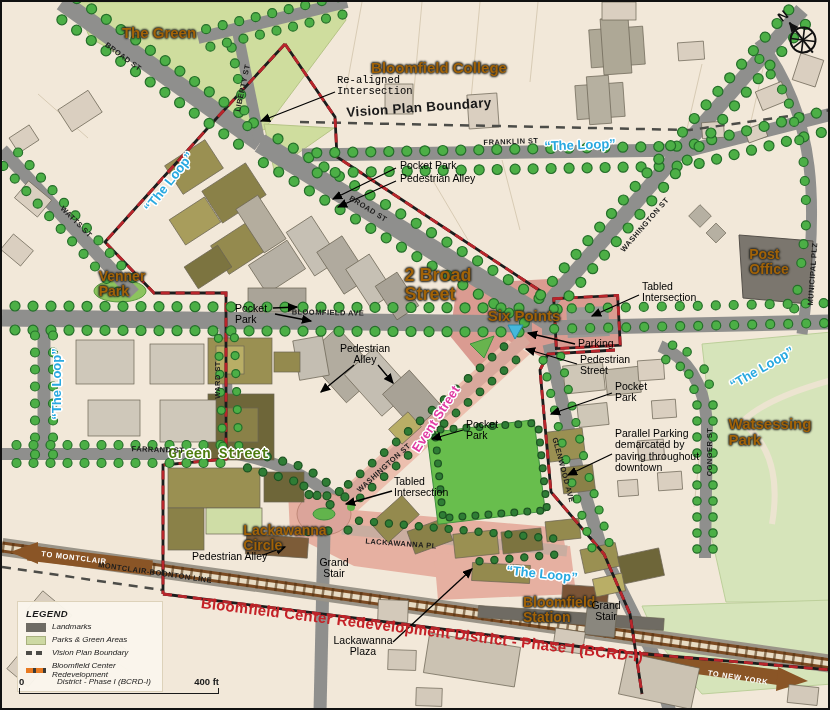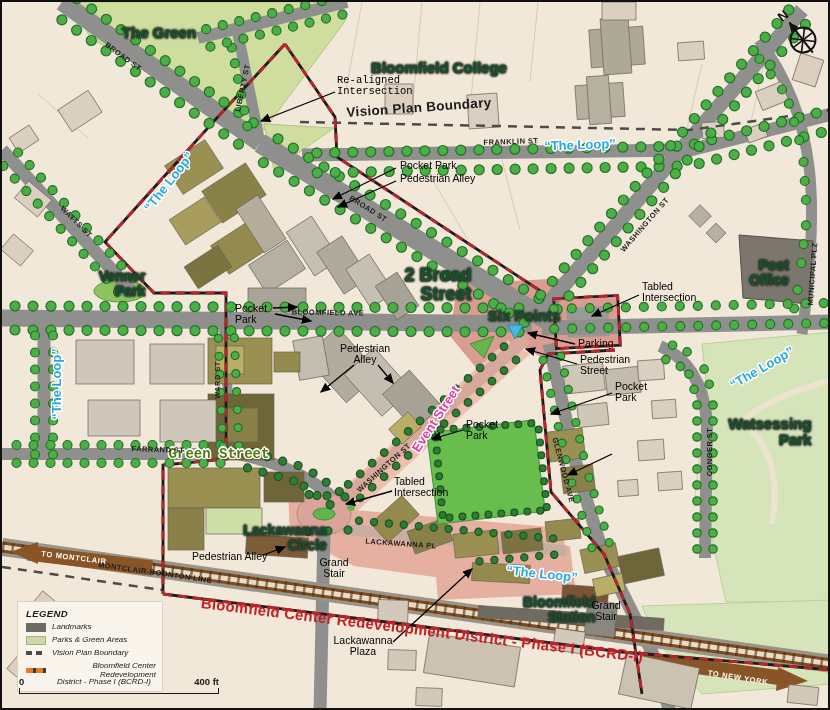--- a/index.html
+++ b/index.html
@@ -1,21 +1,21 @@
 <!DOCTYPE html>
 <html><head>
 <meta charset="utf-8">
 <style>
   html,body{margin:0;padding:0;background:#fff;}
   #stage{position:relative;width:830px;height:710px;overflow:hidden;background:#f2e8d9;
          border:2px solid #111;box-sizing:border-box;font-family:"Liberation Sans",sans-serif;}
   #basemap{position:absolute;left:0;top:0;}
   #labels{position:absolute;left:0;top:0;width:830px;height:710px;pointer-events:none;}
   .map-label{position:absolute;white-space:pre-line;pointer-events:none;line-height:1.05;}
-  .lbl-place{color:#14532d;font-weight:bold;font-size:14px;text-align:right;
+  .lbl-place{color:#a16207;font-weight:bold;font-size:14px;text-align:left;
     text-shadow:0 1px 2px rgba(45,45,40,.95),0 -1px 2px rgba(45,45,40,.95),
                 1px 0 2px rgba(45,45,40,.95),-1px 0 2px rgba(45,45,40,.95);}
   .lbl-street{color:#1d1d1d;font-weight:bold;font-size:7.5px;letter-spacing:.45px;white-space:nowrap;}
   .lbl-loop,.lbl-green,.lbl-event{font-weight:bold;font-size:13px;white-space:nowrap;
     text-shadow:-1.5px 0 0 #fff,1.5px 0 0 #fff,0 -1.5px 0 #fff,0 1.5px 0 #fff,
                 -1px -1px 0 #fff,1px 1px 0 #fff,-1px 1px 0 #fff,1px -1px 0 #fff;}
   .lbl-loop{color:#29a9e0;}
   .lbl-green{color:#4d7c0f;font-size:14px;font-family:Liberation Mono, monospace;}
   .lbl-event{color:#e03ca3;}
   .lbl-anno{color:#000;font-size:10.5px;text-align:center;line-height:1.08;}
@@ -26,21 +26,21 @@
   
   #legend{position:absolute;left:15px;top:599px;width:146px;background:rgba(250,246,236,.96);
           border:1px solid #ddd2ba;padding:6px 6px 5px 8px;box-sizing:border-box;font-style:italic;}
   #legend .lg-title{font-weight:bold;font-size:9.5px;color:#1a1a1a;letter-spacing:.4px;margin-bottom:4px;}
   .lg-row{display:flex;align-items:center;margin-bottom:4px;}
   .lg-swatch{width:20px;height:9px;margin-right:6px;flex:0 0 auto;}
   .sw-landmarks{background:#6e6b64;}
   .sw-parks{background:#cdd9a3;border:1px solid #a8b07e;box-sizing:border-box;}
   .sw-vision{height:4px;background:repeating-linear-gradient(90deg,#4c4c48 0 6px,transparent 6px 10px);}
   .sw-bcrd{height:5px;background:repeating-linear-gradient(90deg,#e87a22 0 7px,#3a3a36 7px 10px);}
-  .lg-label{font-size:8px;color:#1a1a1a;line-height:1.1;text-align:right;}
+  .lg-label{font-size:8px;color:#1a1a1a;line-height:1.1;}
   .lg-line2{font-size:8px;color:#1a1a1a;margin:-2px 0 0 26px;text-align:center;}
   
   #scalebar{position:absolute;left:17px;top:674px;width:200px;height:18px;}
   #scalebar .sb-nums{display:flex;justify-content:space-between;font-size:9.5px;font-weight:bold;color:#1a1a1a;}
   #scalebar .sb-line{margin-top:1px;height:5px;border-bottom:1.5px solid #1a1a1a;
      border-left:1.5px solid #1a1a1a;border-right:1.5px solid #1a1a1a;}
 </style>
 </head>
 <body>
 
@@ -794,21 +794,21 @@
   </svg>
 
   <div id="labels">
       <div class="map-label lbl-place" style="left: 157px; top: 31px; font-size: 15px; transform-origin: center center; transform: translate(-50%, -50%) rotate(0deg);">The Green</div>
       <div class="map-label lbl-place" style="left: 437px; top: 66px; font-size: 15px; transform-origin: center center; transform: translate(-50%, -50%) rotate(0deg);">Bloomfield College</div>
       <div class="map-label lbl-place" style="left: 120px; top: 282px; font-size: 14px; transform-origin: center center; transform: translate(-50%, -50%) rotate(0deg);">Venner
 Park</div>
       <div class="map-label lbl-place" style="left: 436px; top: 283px; font-size: 18px; transform-origin: center center; transform: translate(-50%, -50%) rotate(0deg);">2 Broad
 Street</div>
       <div class="map-label lbl-place" style="left: 522px; top: 314px; font-size: 15px; transform-origin: center center; transform: translate(-50%, -50%) rotate(0deg);">Six Points</div>
-      <div class="map-label lbl-place" style="left: 767px; top: 260px; font-size: 14px; transform-origin: center center; transform: translate(-50%, -50%) rotate(0deg); margin-top: 11px;">Post
+      <div class="map-label lbl-place" style="left: 767px; top: 260px; font-size: 14px; transform-origin: center center; transform: translate(-50%, -50%) rotate(0deg);">Post
 Office</div>
       <div class="map-label lbl-place" style="left: 768px; top: 430px; font-size: 15px; transform-origin: center center; transform: translate(-50%, -50%) rotate(0deg);">Watsessing
 Park</div>
       <div class="map-label lbl-place" style="left: 283px; top: 536px; font-size: 14px; transform-origin: center center; transform: translate(-50%, -50%) rotate(0deg);">Lackawanna
 Circle</div>
       <div class="map-label lbl-place" data-align="left" style="left: 485px; top: 608px; font-size: 14px; transform-origin: left center; transform: translate(0px, -50%) rotate(0deg); margin-left: 36px;">Bloomfield
 Station</div>
       <div class="map-label lbl-loop" style="left: 167px; top: 180px; transform-origin: center center; transform: translate(-50%, -50%) rotate(-52deg);">“The Loop”</div>
       <div class="map-label lbl-loop" style="left: 578px; top: 143px; transform-origin: center center; transform: translate(-50%, -50%) rotate(-2deg);">“The Loop”</div>
       <div class="map-label lbl-loop" style="left: 55px; top: 382px; transform-origin: center center; transform: translate(-50%, -50%) rotate(-90deg);">“The Loop”</div>
@@ -839,20 +839,24 @@
 Intersection</div>
       <div class="map-label lbl-anno" data-align="left" style="left: 398px; top: 164px; transform-origin: left center; transform: translate(0px, -50%) rotate(0deg);">Pocket Park</div>
       <div class="map-label lbl-anno" data-align="left" style="left: 398px; top: 177px; transform-origin: left center; transform: translate(0px, -50%) rotate(0deg);">Pedestrian Alley</div>
       <div class="map-label lbl-anno" data-align="left" style="left: 640px; top: 290px; transform-origin: left center; transform: translate(0px, -50%) rotate(0deg);">Tabled
 Intersection</div>
       <div class="map-label lbl-anno" data-align="left" style="left: 576px; top: 342px; transform-origin: left center; transform: translate(0px, -50%) rotate(0deg);">Parking</div>
       <div class="map-label lbl-anno" data-align="left" style="left: 578px; top: 363px; transform-origin: left center; transform: translate(0px, -50%) rotate(0deg);">Pedestrian
 Street</div>
       <div class="map-label lbl-anno" data-align="left" style="left: 613px; top: 390px; transform-origin: left center; transform: translate(0px, -50%) rotate(0deg);">Pocket
 Park</div>
+      <div class="map-label lbl-anno" data-align="left" style="left: 613px; top: 449px; transform-origin: left center; transform: translate(0px, -50%) rotate(0deg);">Parallel Parking
+demarcated by
+paving throughout
+downtown</div>
       <div class="map-label lbl-anno" data-align="left" style="left: 464px; top: 428px; transform-origin: left center; transform: translate(0px, -50%) rotate(0deg);">Pocket
 Park</div>
       <div class="map-label lbl-anno" style="left: 363px; top: 352px; transform-origin: center center; transform: translate(-50%, -50%) rotate(0deg);">Pedestrian
 Alley</div>
       <div class="map-label lbl-anno" data-align="left" style="left: 233px; top: 312px; transform-origin: left center; transform: translate(0px, -50%) rotate(0deg);">Pocket
 Park</div>
       <div class="map-label lbl-anno" data-align="left" style="left: 392px; top: 485px; transform-origin: left center; transform: translate(0px, -50%) rotate(0deg);">Tabled
 Intersection</div>
       <div class="map-label lbl-anno" data-align="left" style="left: 190px; top: 555px; transform-origin: left center; transform: translate(0px, -50%) rotate(0deg);">Pedestrian Alley</div>
       <div class="map-label lbl-anno" style="left: 332px; top: 566px; transform-origin: center center; transform: translate(-50%, -50%) rotate(0deg);">Grand

